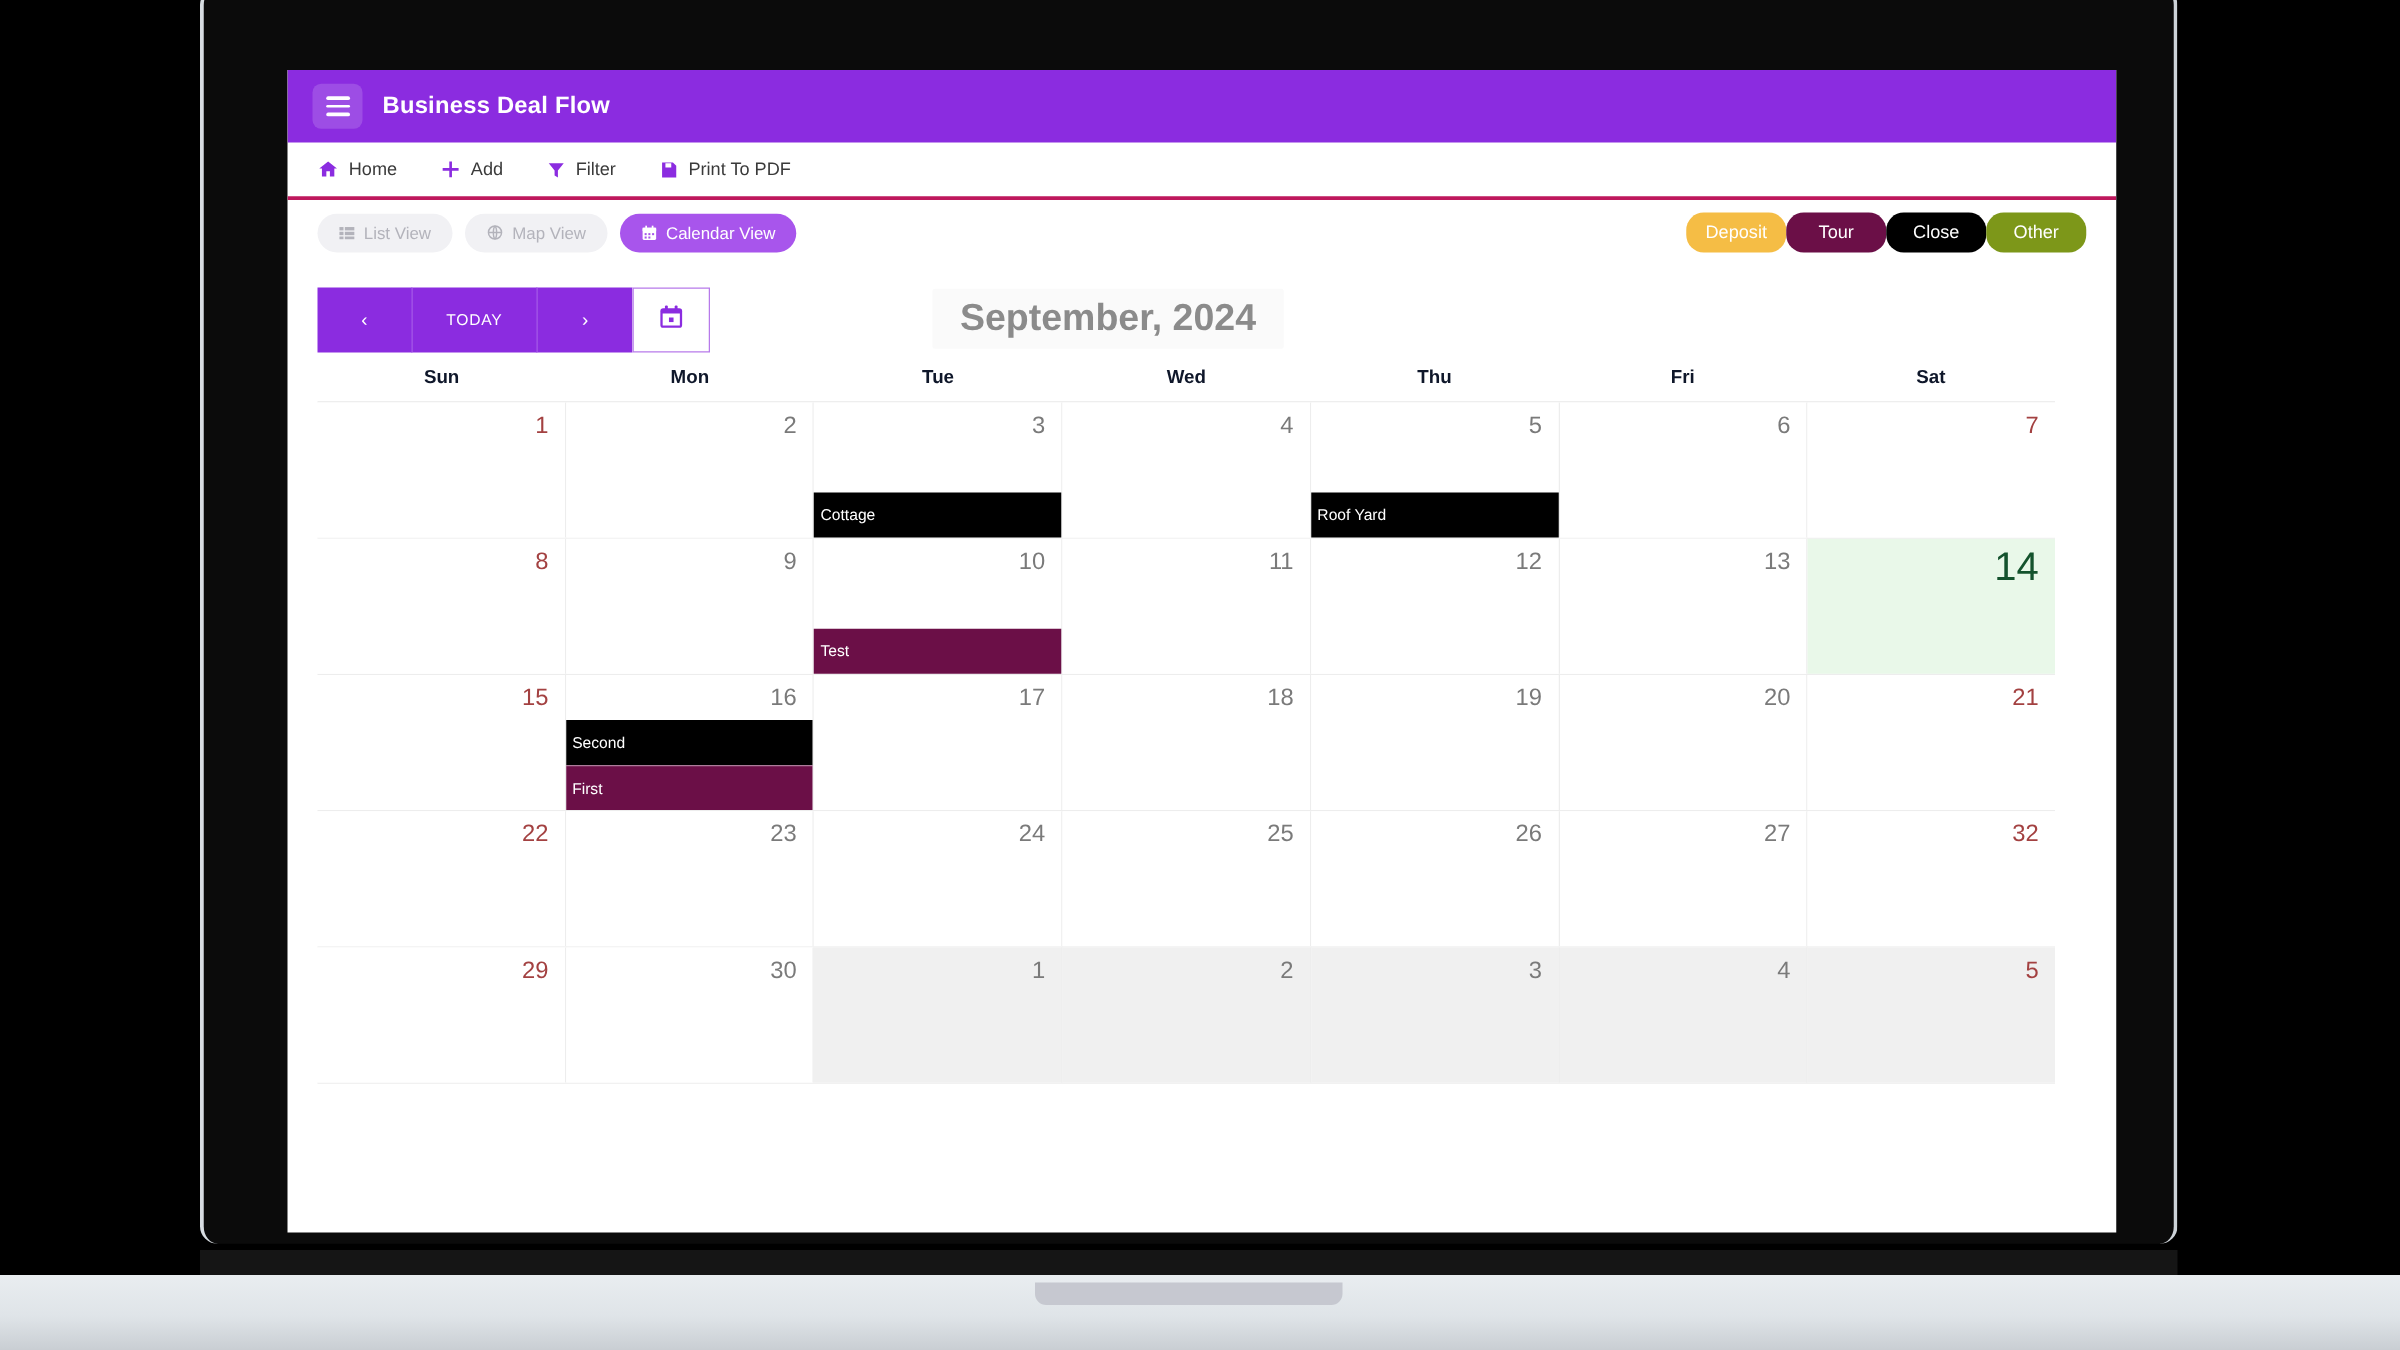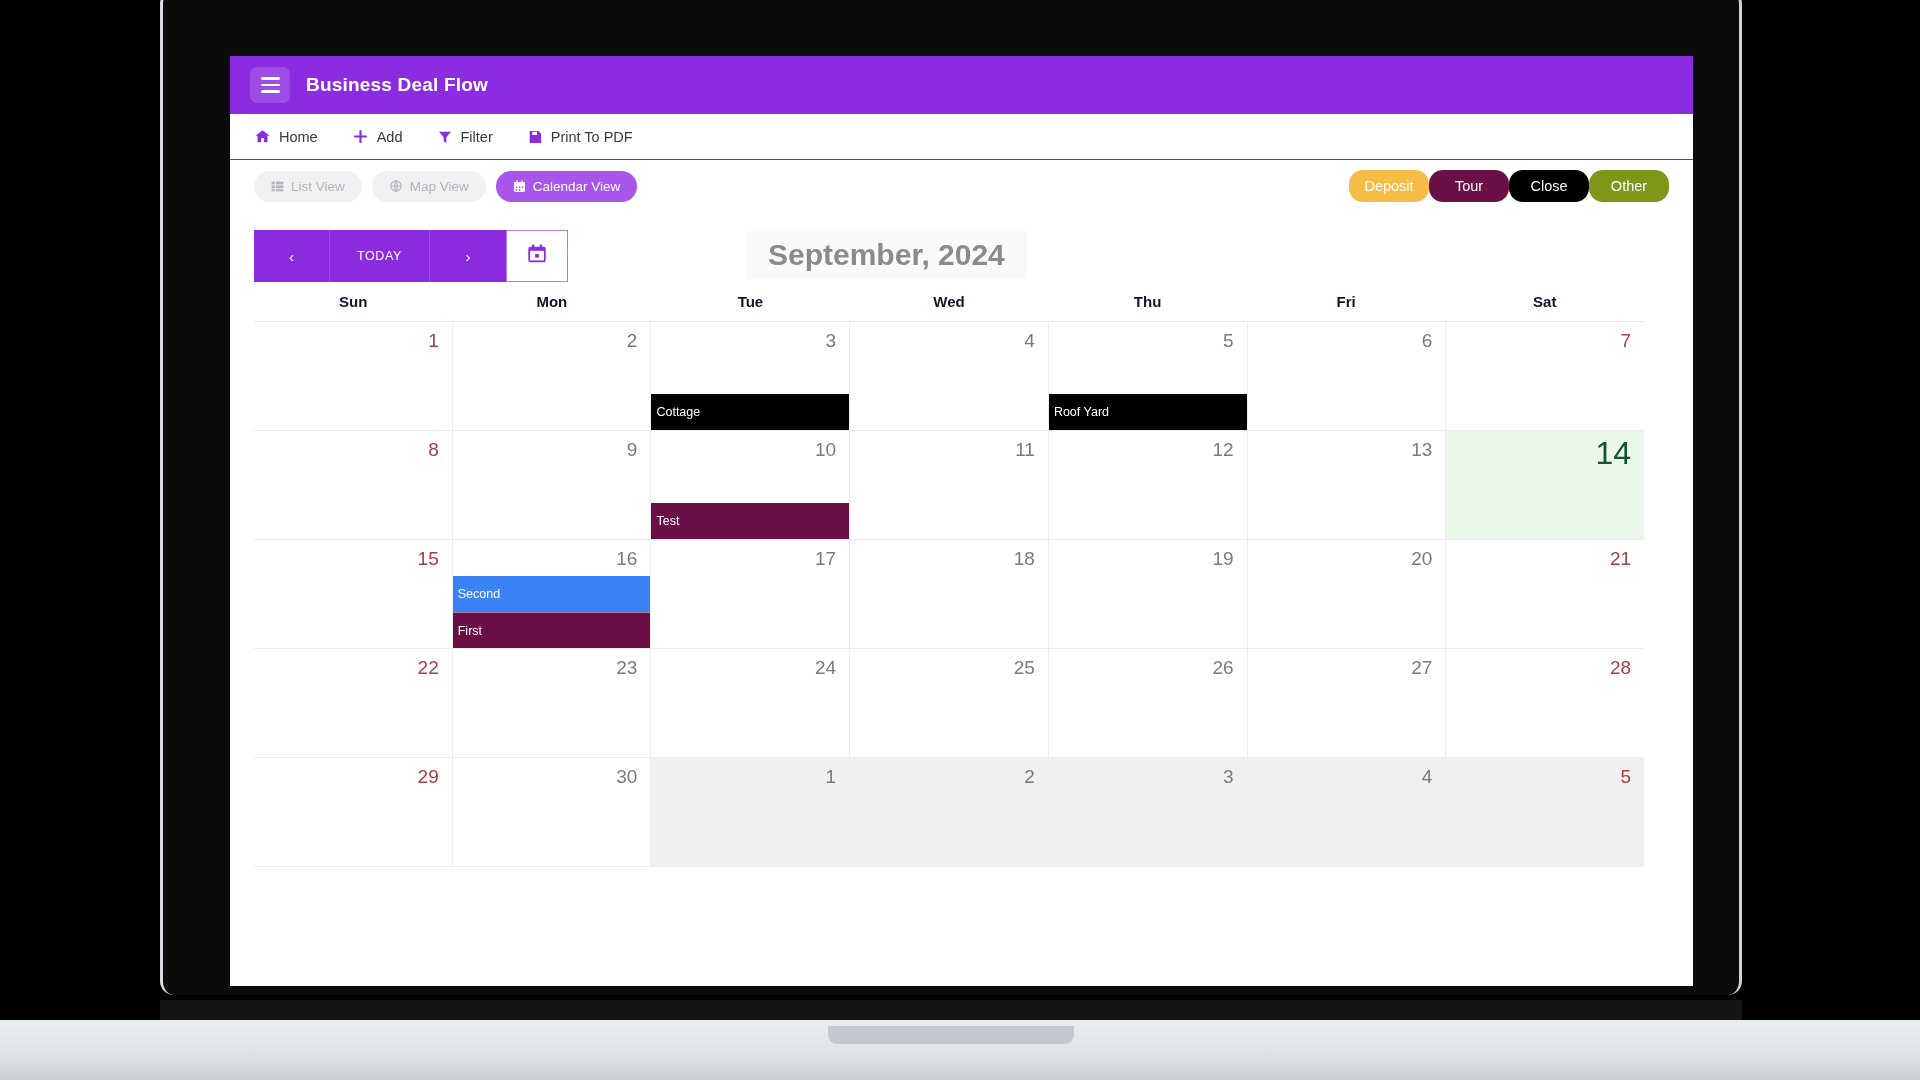--- a/index.html
+++ b/index.html
@@ -81,21 +81,21 @@
     letter-spacing: 0.2px;
   }
 
   
   #toolbar {
     height: 46px;
     display: flex;
     align-items: center;
     padding-left: 24px;
     gap: 34px;
-    border-bottom: 1px solid #be185d;
+    border-bottom: 3px solid #be185d;
   }
   .tool-item {
     display: flex; align-items: center; gap: 8px;
     font-size: 14.5px; color: #3a3a3a; cursor: pointer;
   }
   .tool-ico { color: #8b2ce0; display:flex; align-items:center; }
   .tool-ico svg { display:block; }
 
   
   #viewrow {
@@ -418,21 +418,21 @@
                 <div class="daynum weekend today-num">14</div>
               </div>
             </div>
             <div class="week">
               <div class="day">
                 <div class="daynum weekend">15</div>
               </div>
               <div class="day">
                 <div class="daynum">16</div>
                 <div class="events">
-                  <div class="event" style="background: #3b82f6;">Second</div>
+                  <div class="event" style="background: #000000;">Second</div>
                   <div class="event" style="background: rgb(107, 15, 71);">First</div>
                 </div>
               </div>
               <div class="day">
                 <div class="daynum">17</div>
               </div>
               <div class="day">
                 <div class="daynum">18</div>
               </div>
               <div class="day">
@@ -458,21 +458,21 @@
               <div class="day">
                 <div class="daynum">25</div>
               </div>
               <div class="day">
                 <div class="daynum">26</div>
               </div>
               <div class="day">
                 <div class="daynum">27</div>
               </div>
               <div class="day no-border">
-                <div class="daynum weekend">28</div>
+                <div class="daynum weekend">32</div>
               </div>
             </div>
             <div class="week">
               <div class="day">
                 <div class="daynum weekend">29</div>
               </div>
               <div class="day">
                 <div class="daynum">30</div>
               </div>
               <div class="day othermonth">

